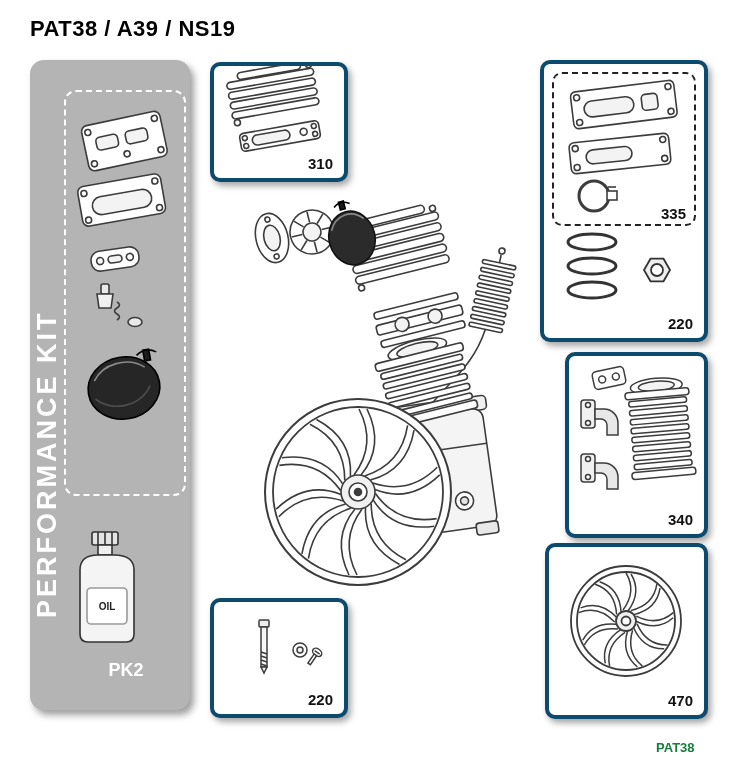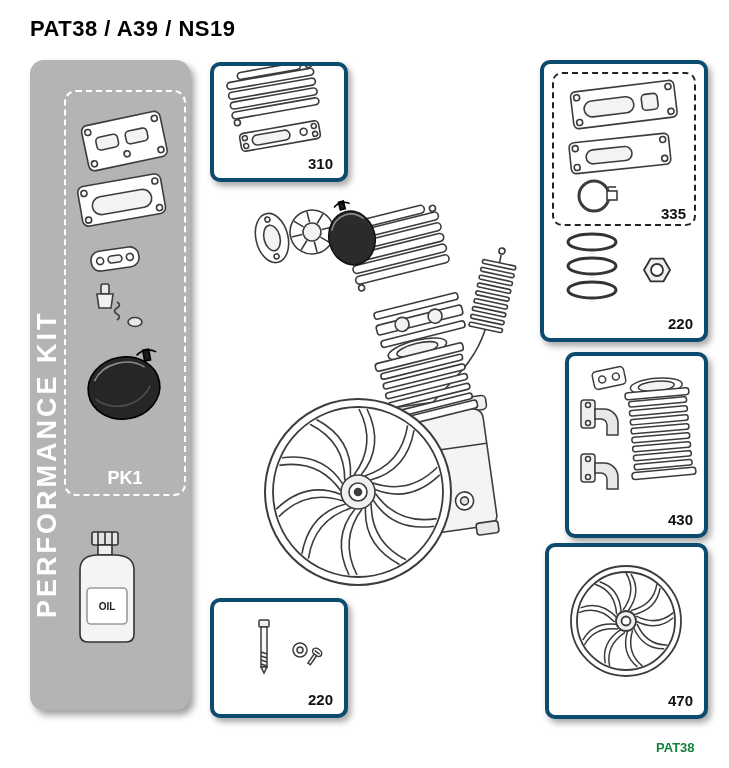--- a/index.html
+++ b/index.html
@@ -92,35 +92,35 @@
             <ellipse cx="0" cy="0" rx="36" ry="31" fill="#262626" stroke="#000"></ellipse>
             <path d="M -28 -12 A 33 28 0 0 1 24 -17" fill="none" stroke="#8a8a8a"></path>
             <path d="M -30 6 A 33 28 0 0 0 26 2" fill="none" stroke="#4d4d4d"></path>
             <g transform="translate(28,-26)">
               <rect x="-3" y="-8" width="6" height="11" fill="#1c1c1c" stroke="#000"></rect>
               <path d="M -10 -4 q 10 -7 20 0" fill="none" stroke="#000"></path>
             </g>
           </g>
         </g>
       </svg>
-      <div class="pk-label pk1-pos">PK1</div>
     </div>
 
     <svg class="abs" style="left:28px;top:466px" width="100" height="126" viewBox="0 0 100 126">
       <g stroke="#333" stroke-width="1.6" fill="#f4f4f4">
         <rect x="34" y="6" width="26" height="13" rx="2" fill="#e4e4e4"></rect>
         <line x1="40" y1="6" x2="40" y2="19"></line>
           <line x1="47" y1="6" x2="47" y2="19"></line>
           <line x1="54" y1="6" x2="54" y2="19"></line>
         <rect x="40" y="19" width="14" height="10" fill="#efefef"></rect>
         <path d="M 22 44 Q 22 29 40 29 L 56 29 Q 76 29 76 44 L 76 108 Q 76 116 68 116 L 30 116 Q 22 116 22 108 Z"></path>
         <rect x="29" y="62" width="40" height="36" rx="4" fill="#ffffff" stroke="#9a9a9a"></rect>
         <text x="49" y="84" text-anchor="middle" font-size="10" font-weight="bold" fill="#222" stroke="none">OIL</text>
       </g>
     </svg>
+    <div class="pk-label pk2-pos">PK2</div>
   </div>
 
   <div class="box box310">
     <svg width="126" height="86" viewBox="0 0 126 86">
       <g stroke="#3c3c3c" stroke-width="1.6" fill="#ffffff">
         <g transform="translate(60,34) rotate(-10)">
           <rect x="-32" y="-33" width="64" height="7" rx="3.5"></rect>
           <rect x="-44" y="-25" width="88" height="7" rx="3.5"></rect>
           <rect x="-44" y="-15" width="88" height="7" rx="3.5"></rect>
           <rect x="-44" y="-5" width="88" height="7" rx="3.5"></rect>
@@ -215,21 +215,21 @@
           <rect x="-29" y="-23" width="58" height="5.5" rx="2.5"></rect>
           <rect x="-29" y="-14" width="58" height="5.5" rx="2.5"></rect>
           <rect x="-29" y="-5" width="58" height="5.5" rx="2.5"></rect>
           <rect x="-29" y="4" width="58" height="5.5" rx="2.5"></rect>
           <rect x="-29" y="13" width="58" height="5.5" rx="2.5"></rect>
           <rect x="-29" y="22" width="58" height="5.5" rx="2.5"></rect>
           <rect x="-32" y="30" width="64" height="7" rx="3"></rect>
         </g>
       </g>
     </svg>
-    <div class="num num-br">430</div>
+    <div class="num num-br">340</div>
   </div>
 
   <div class="box box350">
     <svg width="151" height="150" viewBox="0 0 151 150">
       <g transform="translate(77,74)" stroke="#3c3c3c" fill="none" stroke-width="1.8">
         <circle r="55" fill="#ffffff"></circle>
         <circle r="49"></circle>
         <g stroke-width="1.5">
           <g transform="rotate(0)">
               <path d="M 2 -10 Q 16 -29 5 -47"></path>

